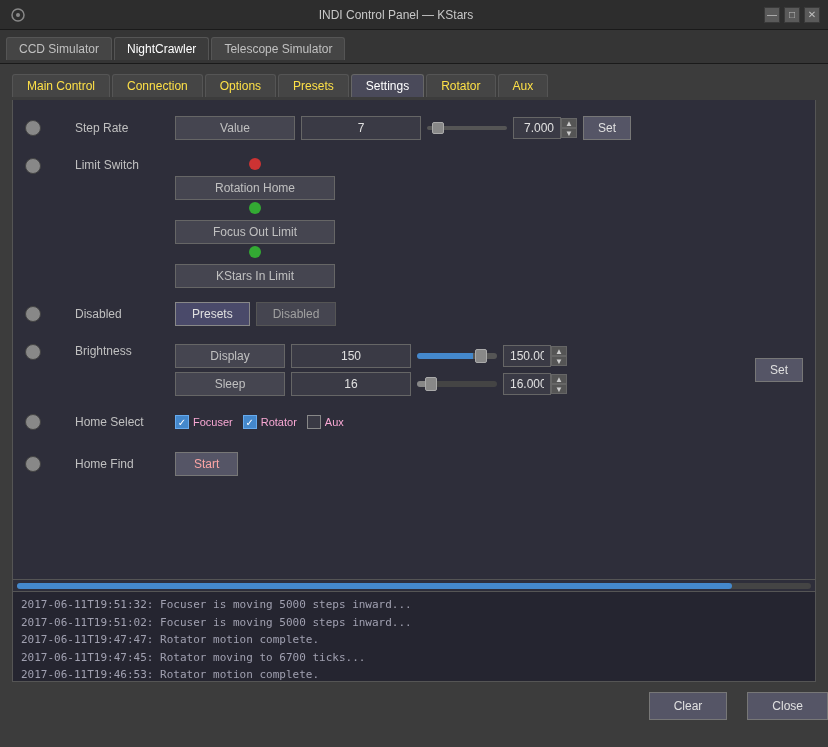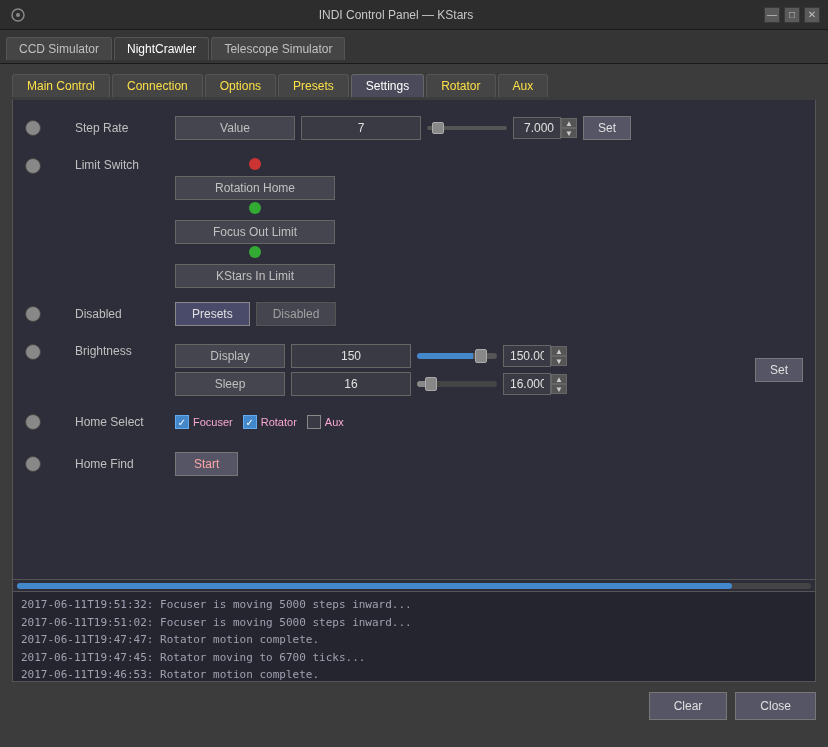--- a/index.html
+++ b/index.html
@@ -399,22 +399,22 @@
       background: #333;
     }
     .log-area::-webkit-scrollbar-thumb {
       background: #666;
     }
 
     
     .bottom-bar {
       display: flex;
       justify-content: flex-end;
-      gap: 8px;
-      padding: 10px 12px;
+      gap: 20px;
+      padding: 10px 0;
     }
     .bottom-btn {
       padding: 6px 24px;
       background: #555566;
       border: 1px solid #777;
       color: #e0e0e0;
       cursor: pointer;
       font-size: 12px;
     }
 

